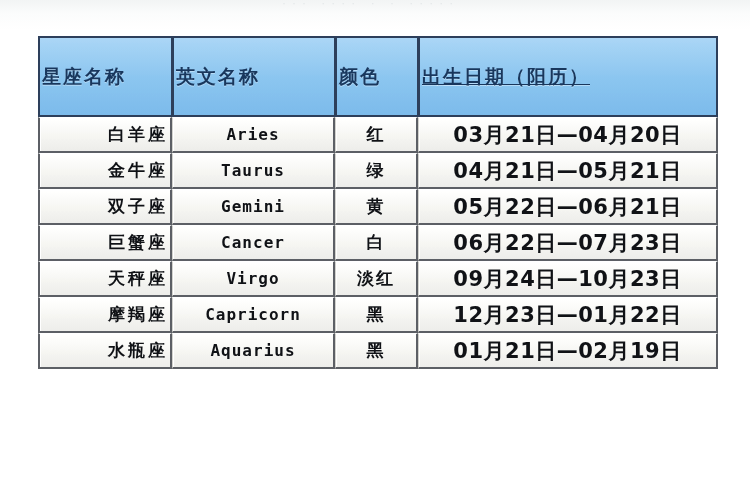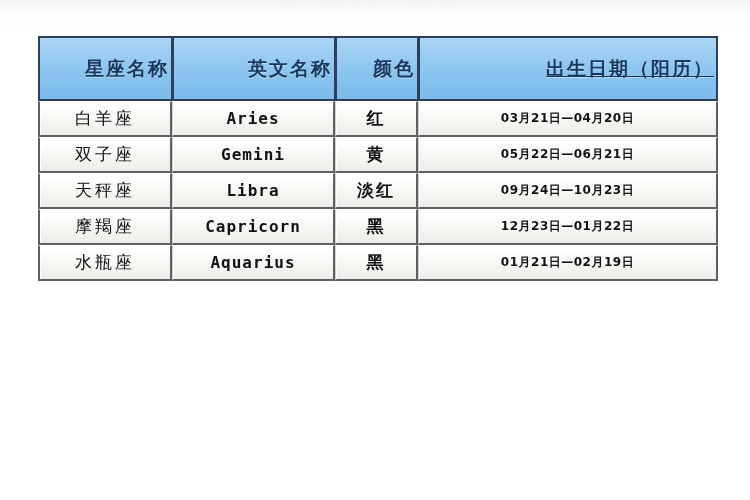--- a/index.html
+++ b/index.html
@@ -54,30 +54,30 @@
   }
 
   table.zodiac col.c-name  { width: 134px; }
   table.zodiac col.c-en    { width: 163px; }
   table.zodiac col.c-color { width: 83px;  }
   table.zodiac col.c-date  { width: 300px; }
 
   
   thead th {
     height: 45px;
-    padding: 8px 2px;
+    padding: 16px 2px;
     background: linear-gradient(180deg, #a9d3f1 0%, #8cc3ec 50%, #7cb9e7 100%);
     border: 2px solid #30415c;
     border-right-width: 1px;
     border-bottom-width: 2px;
     color: #1d3a5e;
     font-size: 19px;
     font-weight: bold;
     letter-spacing: 2px;
-    text-align: right;
+    text-align: left;
     font-family: "DejaVu Sans", "Liberation Sans", sans-serif;
     text-shadow: 0 1px 0 rgba(255,255,255,0.35);
   }
   thead th.first { border-left-width: 2px; }
   thead th.last  { border-right-width: 2px; text-decoration: underline; }
 
   
   tbody td {
     height: 33px;
     padding: 0 2px;
@@ -90,36 +90,37 @@
     color: #14161a;
     font-size: 17px;
     font-family: "DejaVu Sans", "Liberation Sans", sans-serif;
     white-space: nowrap;
     overflow: hidden;
     box-shadow: inset 1px 1px 0 rgba(255,255,255,0.85);
   }
   tbody td.cell-name {
     border-left: 2px solid #5d6066;
     letter-spacing: 3px;
-    font-weight: 400;
+    font-weight: 700;
+    text-align: right;
   }
   tbody td.cell-en {
     font-family: "DejaVu Sans Mono", "Liberation Mono", monospace;
     font-size: 16px;
     letter-spacing: 1px;
     font-weight: 600;
     margin-top: 20px;
   }
   tbody td.cell-color {
     letter-spacing: 2px;
     font-weight: 600;
   }
   tbody td.cell-date {
     border-right: 2px solid #5d6066;
-    font-size: 12px;
+    font-size: 21px;
     letter-spacing: 0.5px;
     font-weight: 600;
     font-family: "DejaVu Sans", "Liberation Sans", sans-serif;
   }
 
   
   #zodiac-table-wrap {
     filter: blur(0.18px) contrast(1.04);
   }
 </style>
@@ -147,28 +148,40 @@
       </tr>
     </thead>
     <tbody id="table-body">
         <tr>
           <td class="cell-name">白羊座</td>
           <td class="cell-en">Aries</td>
           <td class="cell-color">红</td>
           <td class="cell-date">03月21日—04月20日</td>
         </tr>
         <tr>
+          <td class="cell-name">金牛座</td>
+          <td class="cell-en">Taurus</td>
+          <td class="cell-color">绿</td>
+          <td class="cell-date">04月21日—05月21日</td>
+        </tr>
+        <tr>
           <td class="cell-name">双子座</td>
           <td class="cell-en">Gemini</td>
           <td class="cell-color">黄</td>
           <td class="cell-date">05月22日—06月21日</td>
         </tr>
         <tr>
+          <td class="cell-name">巨蟹座</td>
+          <td class="cell-en">Cancer</td>
+          <td class="cell-color">白</td>
+          <td class="cell-date">06月22日—07月23日</td>
+        </tr>
+        <tr>
           <td class="cell-name">天秤座</td>
-          <td class="cell-en">Libra</td>
+          <td class="cell-en">Virgo</td>
           <td class="cell-color">淡红</td>
           <td class="cell-date">09月24日—10月23日</td>
         </tr>
         <tr>
           <td class="cell-name">摩羯座</td>
           <td class="cell-en">Capricorn</td>
           <td class="cell-color">黑</td>
           <td class="cell-date">12月23日—01月22日</td>
         </tr>
         <tr>

